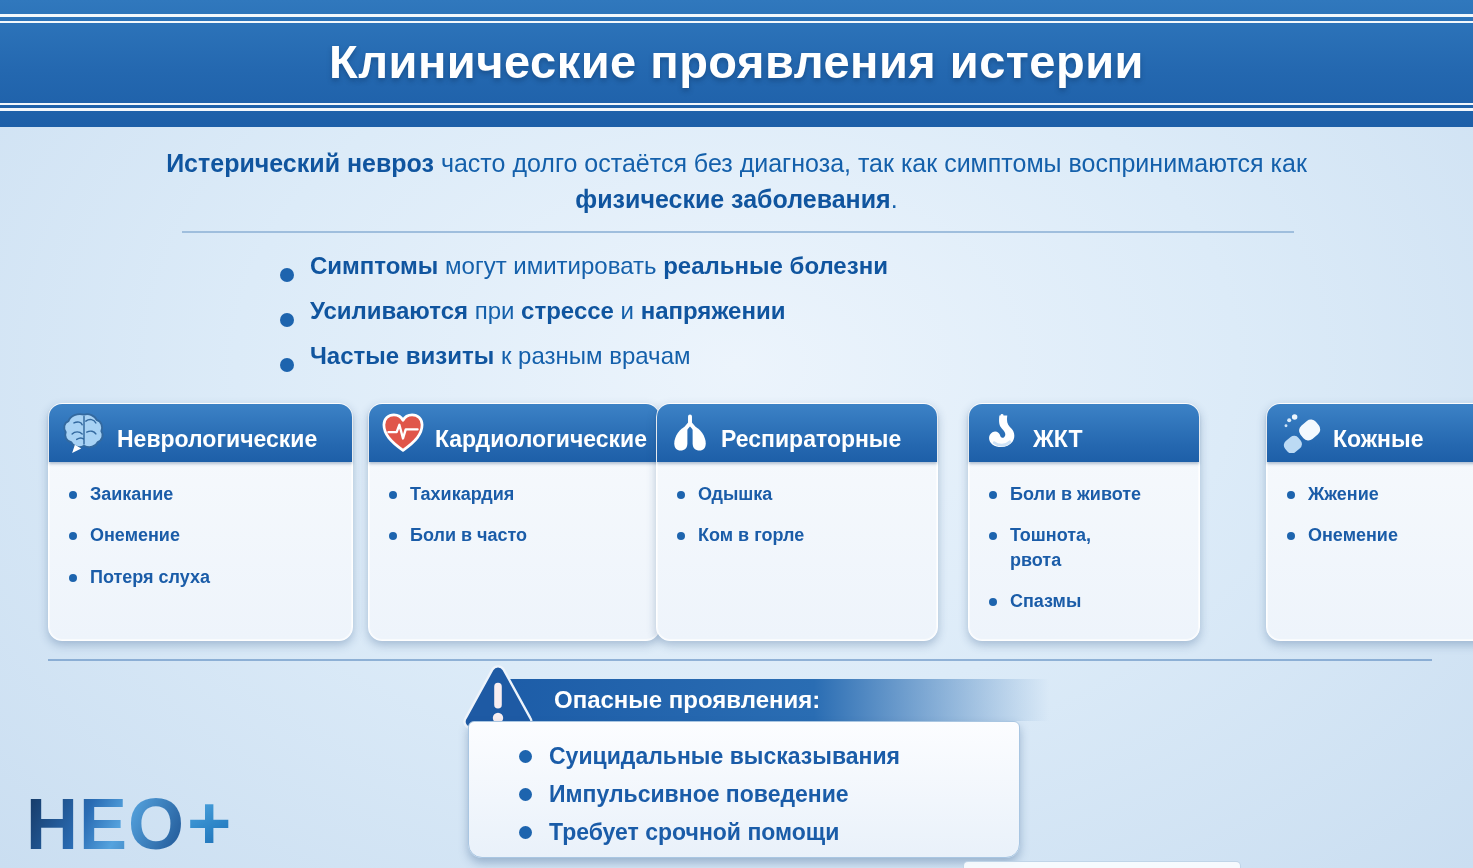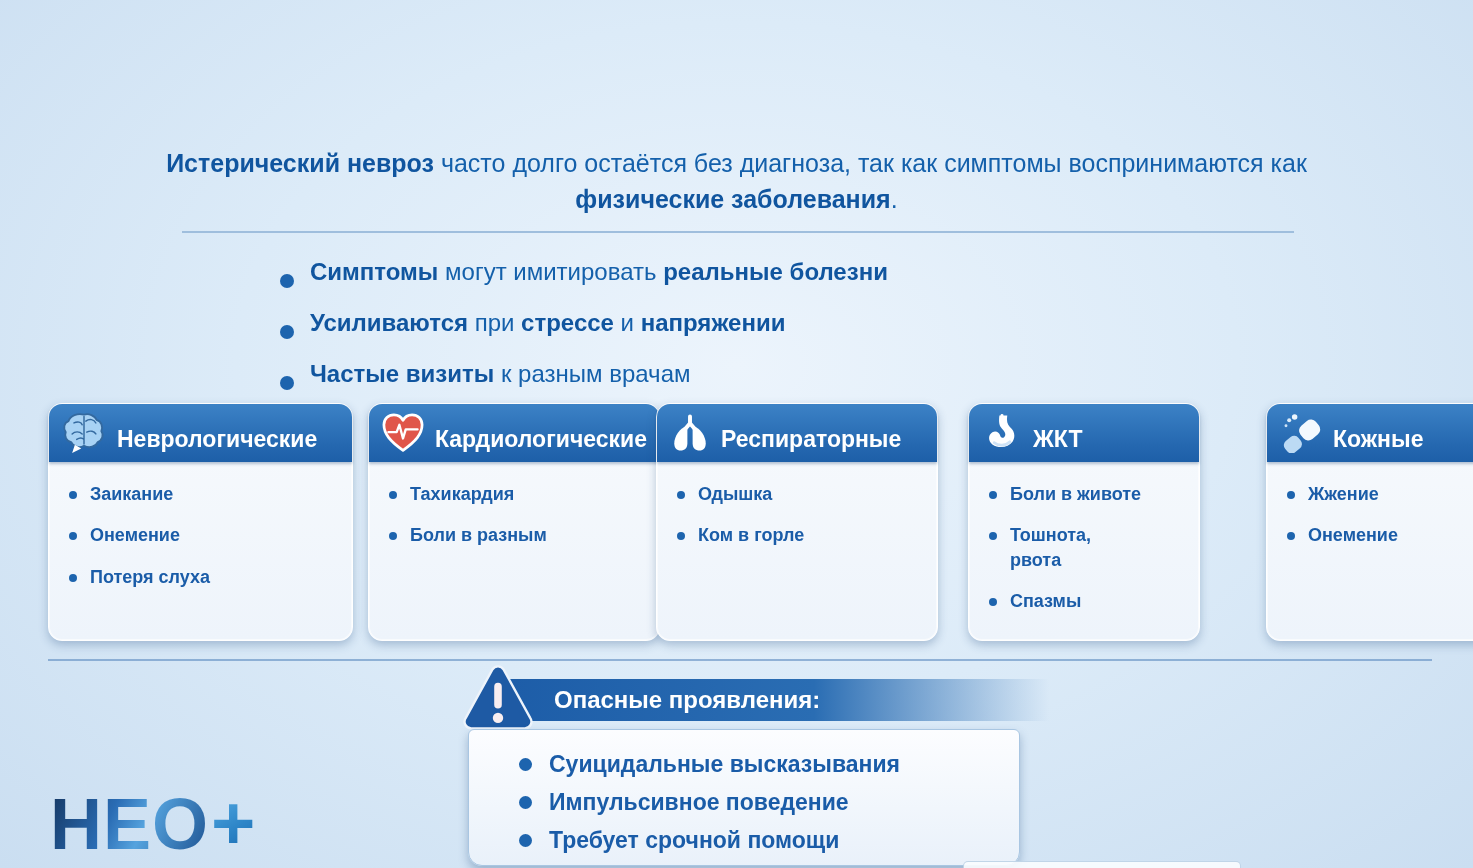--- a/index.html
+++ b/index.html
@@ -33,21 +33,21 @@
     text-align:center; color:#1460ab; font-size:25px; line-height:1.42;
   }
   .intro b { color:#10559f; }
   .divider-1 {
     position:absolute; top:231px; left:182px; width:1112px; height:2px;
     background:#9fbedd;
   }
 
   
   .keypoints { position:absolute; left:280px; top:252px; }
-  .kp-row { display:flex; align-items:baseline; height:45px; font-size:24px; color:#1460ab;margin-top:6px; }
+  .kp-row { display:flex; align-items:baseline; height:45px; font-size:24px; color:#1460ab; }
   .kp-dot {
     width:14px; height:14px; border-radius:50%; background:#1d64ae;
     margin-right:16px; flex:none; align-self:center;
   }
   .kp-row .bseg { font-weight:bold; color:#10559f; white-space:pre; }
   .kp-row .rseg { white-space:pre; }
 
   
   .card {
     position:absolute; top:403px; height:238px;
@@ -76,28 +76,27 @@
     display:flex; align-items:center;
   }
   .warn-bar-title { color:#ffffff; font-size:24px; font-weight:bold; padding-left:48px; }
   .warn-triangle { position:absolute; left:458px; top:662px; }
   .warn-body {
     position:absolute; left:468px; top:721px; width:552px; height:137px;
     background:linear-gradient(180deg,#fcfdff 0%, #e9f1fa 100%);
     border:1.5px solid #a9c6e2; border-radius:6px 6px 14px 14px;
     box-shadow:0 5px 10px rgba(45,85,135,0.35);
     padding:15px 0 0 50px;
-    margin-top:8px;
   }
   .warn-row { display:flex; align-items:center; height:38px; }
   .warn-dot { width:13px; height:13px; border-radius:50%; background:#1d64ae; margin-right:17px; flex:none; }
   .warn-text { font-size:23px; font-weight:bold; color:#1a5ca8; }
 
   
-  .logo { position:absolute; left:26px; top:788px; display:flex; align-items:flex-start;margin-left:24px; }
+  .logo { position:absolute; left:26px; top:788px; display:flex; align-items:flex-start; }
   .logo-neo {
     font-size:72px; line-height:1; font-weight:bold; letter-spacing:1px;
     color:#22588f;
   }
   .logo-plus {
     font-size:76px; line-height:0.92; font-weight:bold; margin-left:2px;
     color:#2f8ccc;
   }
   @supports (-webkit-background-clip:text) {
     .logo-neo {
@@ -115,20 +114,27 @@
     position:absolute; left:963px; top:861px; width:278px; height:7px;
     background:rgba(250,253,255,0.9); border:1px solid rgba(140,175,210,0.5);
     border-bottom:none; border-radius:5px 5px 0 0;
   }
 </style>
 </head>
 <body>
 
 <div class="stage">
 
+  <div class="banner">
+    <div class="rule rule-t1"></div>
+    <div class="rule rule-t2"></div>
+    <div class="banner-title">Клинические проявления истерии</div>
+    <div class="rule rule-b1"></div>
+    <div class="rule rule-b2"></div>
+  </div>
 
   <div class="intro"><b>Истерический невроз</b><span> часто долго остаётся без диагноза, так как симптомы воспринимаются как </span><b>физические заболевания</b><span>.</span></div>
   <div class="divider-1"></div>
 
   <div class="keypoints">
     <div class="kp-row">
       <span class="kp-dot"></span>
       <span class="bseg">Симптомы</span>
         <span class="rseg"> могут имитировать </span>
         <span class="bseg">реальные болезни</span>
@@ -190,21 +196,21 @@
       </span>
       <span class="card-title">Кардиологические</span>
     </div>
     <div class="card-body">
       <div class="citem">
           <span class="cdot"></span>
           <span class="citem-text">Тахикардия</span>
         </div>
       <div class="citem">
           <span class="cdot"></span>
-          <span class="citem-text">Боли в разным</span>
+          <span class="citem-text">Боли в часто</span>
         </div>
     </div>
   </div>
 
   <div class="card" style="left:656px;width:282px">
     <div class="card-header">
       <span class="card-icon">
         <svg width="42" height="40" viewBox="0 0 48 44">
           <path d="M24 3 v9 M24 11 l-6 7 M24 11 l6 7" fill="none" stroke="#ffffff" stroke-width="4.5" stroke-linecap="round"></path>
           <path d="M20 14 C12 17 6 26 6 34 c0 5 3 8 7 8 c5 0 8 -3 8 -8 V18 c0 -3 -1 -4 -1 -4 Z" fill="#ffffff"></path>

